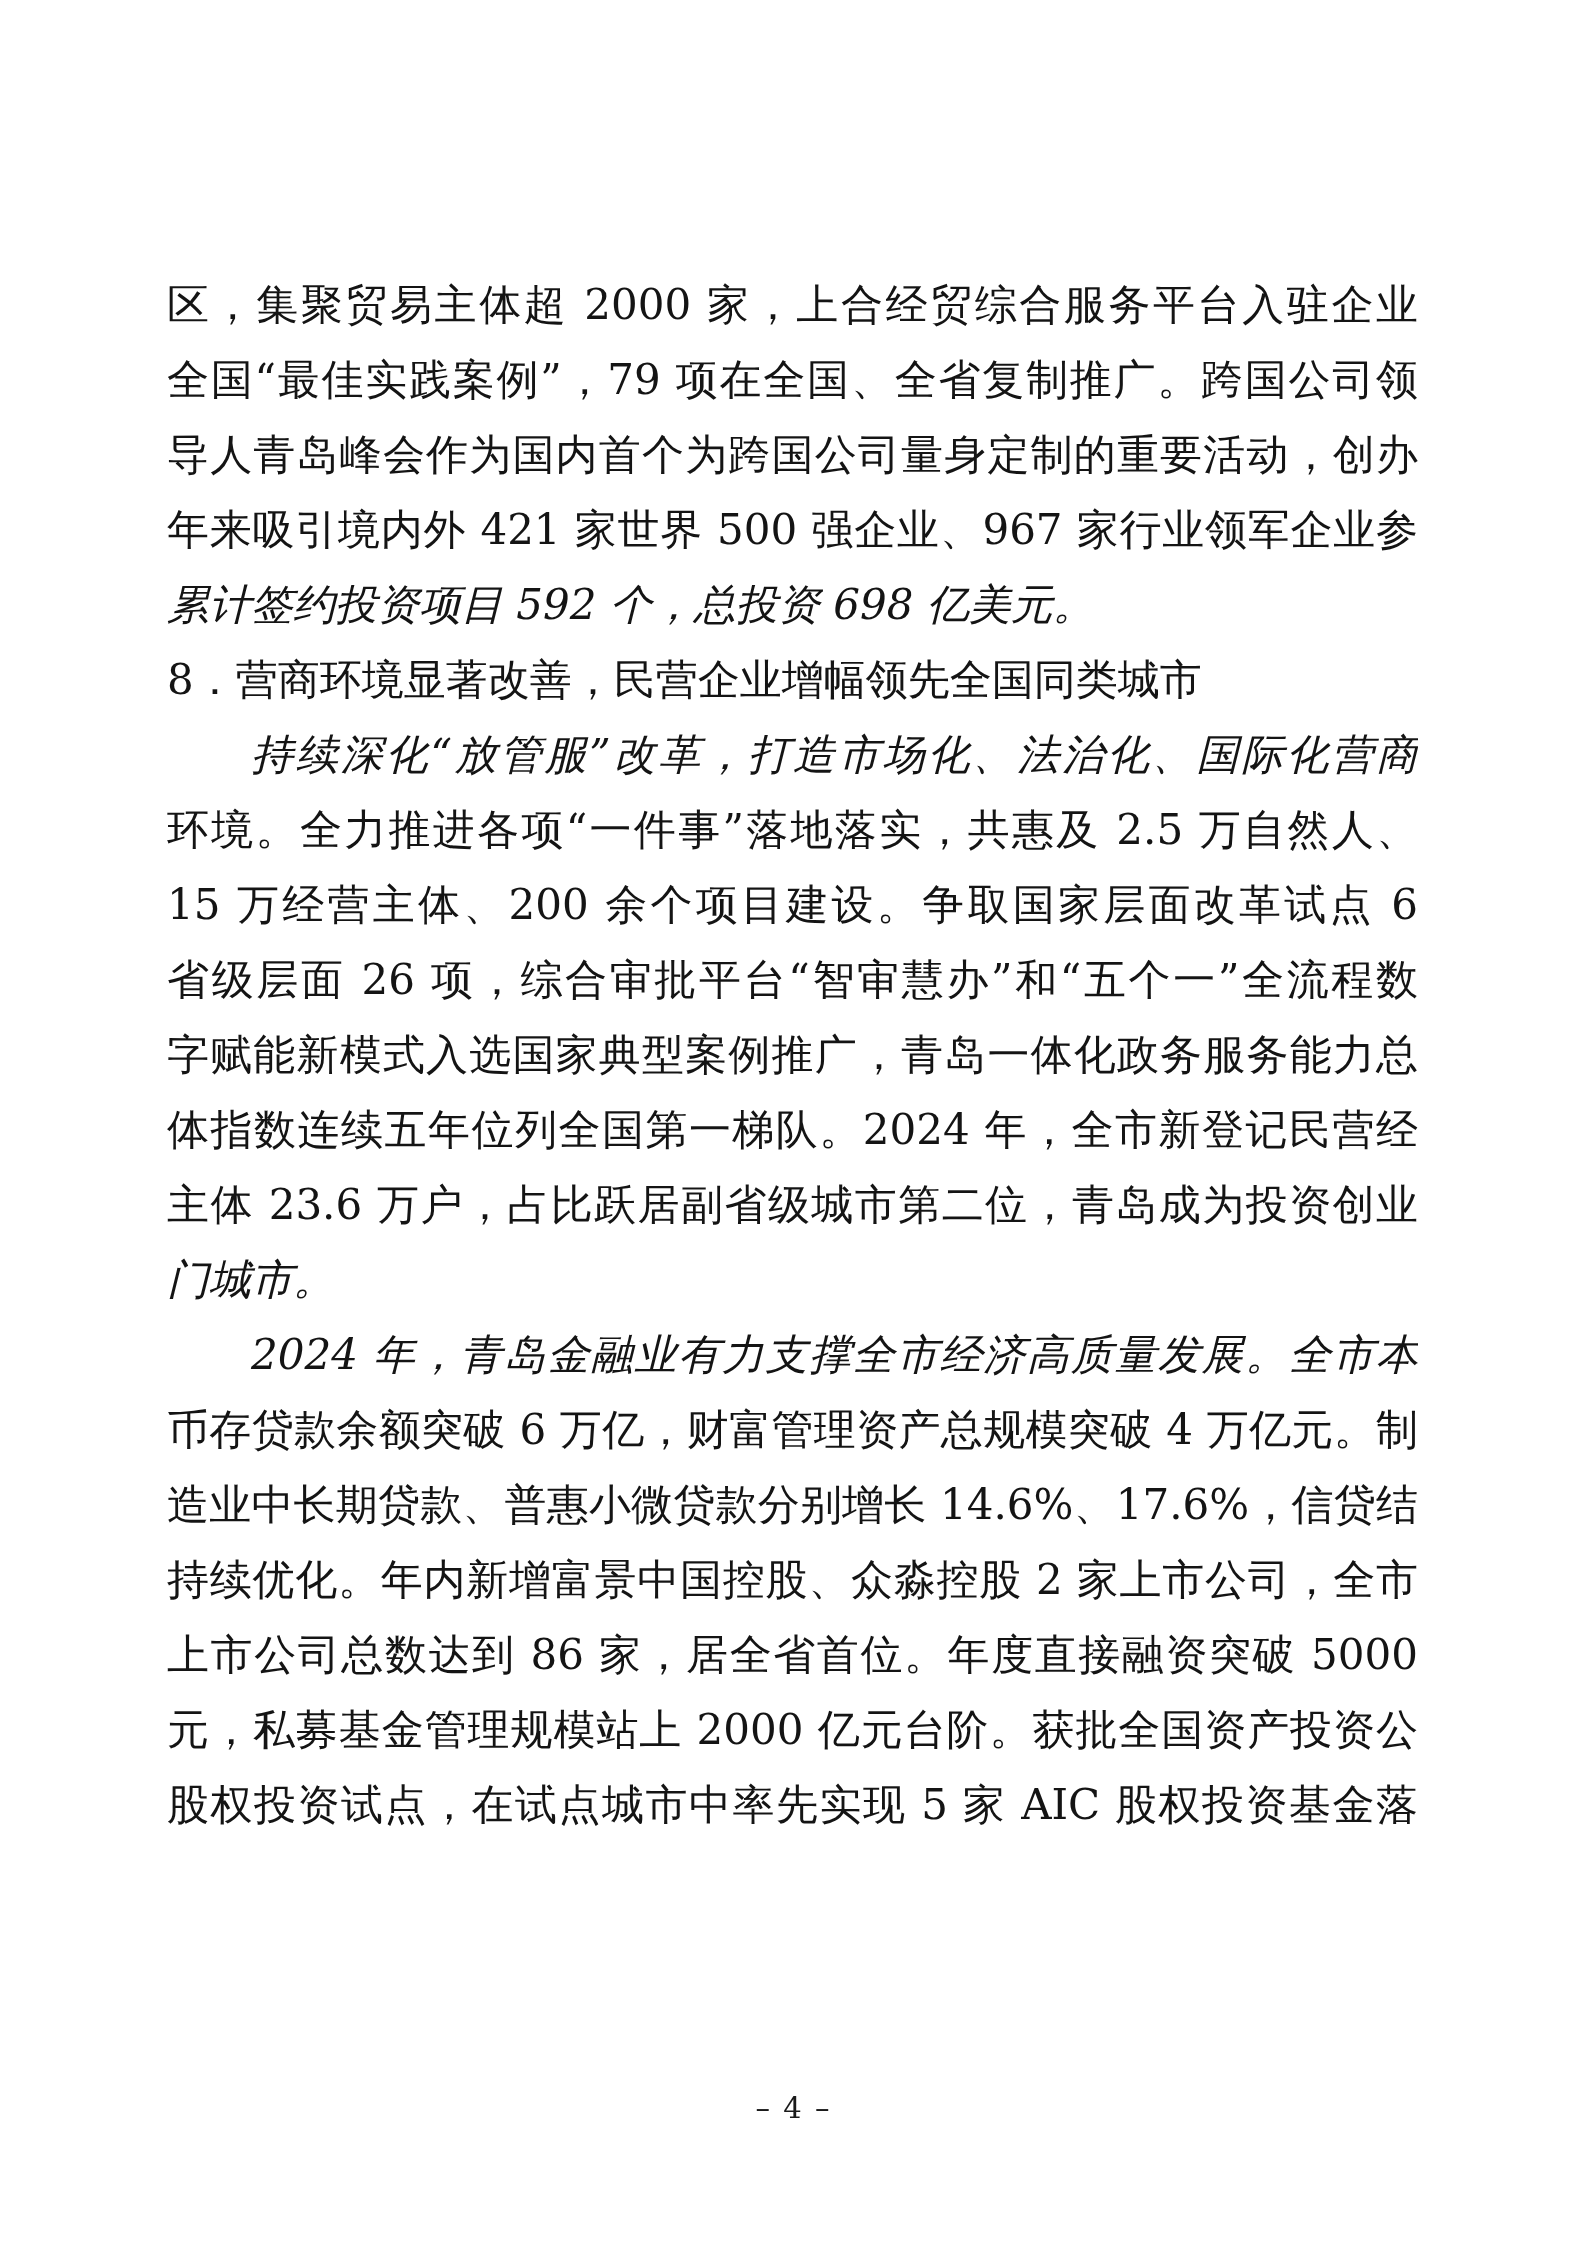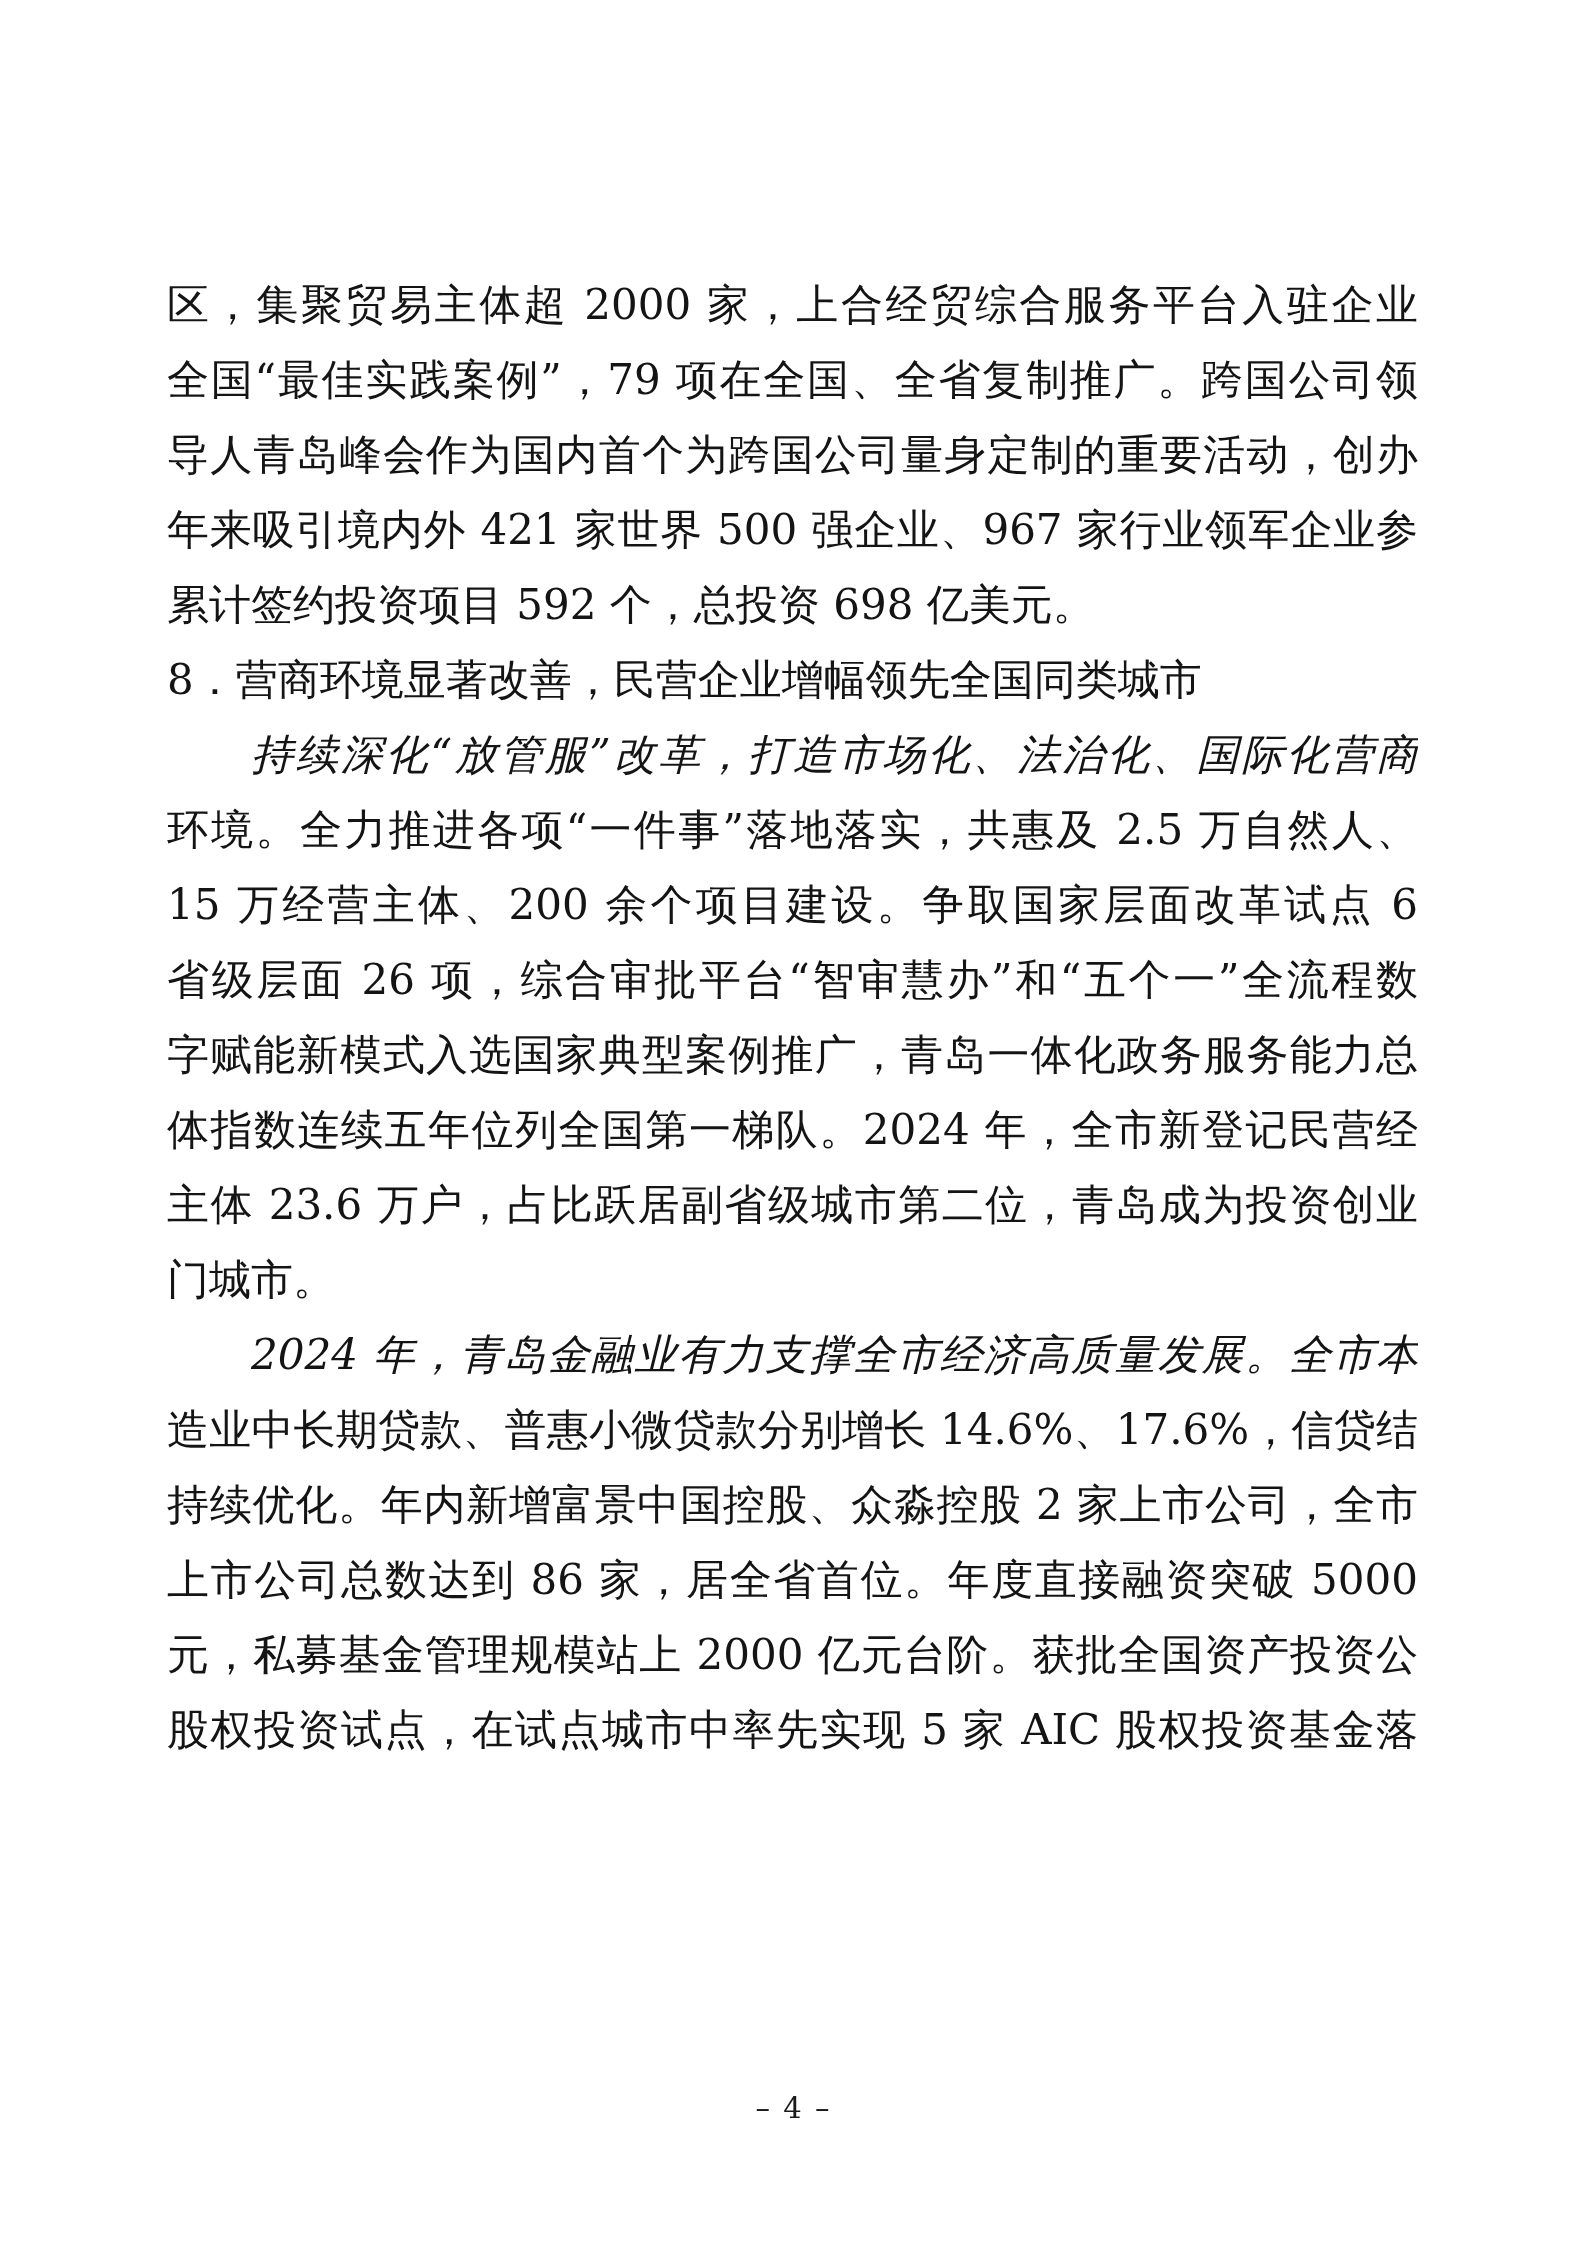--- a/index.html
+++ b/index.html
@@ -27,20 +27,21 @@
     line-height: 75px;
     font-size: 42px;
     white-space: normal;
     text-align: justify;
     text-align-last: justify;
     overflow: hidden;
   }
   .line.end {
     text-align: center;
     text-align-last: left;
+    font-style: italic;
   }
   .line.heading {
     text-align: center;
     text-align-last: left;
     font-weight: 500;
   }
   .line.indent {
     padding-left: 84px;
     font-style: italic;
   }
@@ -70,20 +71,21 @@
     <div class="line heading">8．营商环境显著改善，民营企业增幅领先全国同类城市</div>
     <div class="line indent">持续深化“放管服”改革，打造市场化、法治化、国际化营商</div>
     <div class="line">环境。全力推进各项“一件事”落地落实，共惠及 2.5 万自然人、</div>
     <div class="line">15 万经营主体、200 余个项目建设。争取国家层面改革试点 6 项、</div>
     <div class="line">省级层面 26 项，综合审批平台“智审慧办”和“五个一”全流程数</div>
     <div class="line">字赋能新模式入选国家典型案例推广，青岛一体化政务服务能力总</div>
     <div class="line">体指数连续五年位列全国第一梯队。2024 年，全市新登记民营经营</div>
     <div class="line">主体 23.6 万户，占比跃居副省级城市第二位，青岛成为投资创业热</div>
     <div class="line end">门城市。</div>
     <div class="line indent">2024 年，青岛金融业有力支撑全市经济高质量发展。全市本外</div>
+    <div class="line">币存贷款余额突破 6 万亿，财富管理资产总规模突破 4 万亿元。制</div>
     <div class="line">造业中长期贷款、普惠小微贷款分别增长 14.6%、17.6%，信贷结构</div>
     <div class="line">持续优化。年内新增富景中国控股、众淼控股 2 家上市公司，全市</div>
     <div class="line">上市公司总数达到 86 家，居全省首位。年度直接融资突破 5000 亿</div>
     <div class="line">元，私募基金管理规模站上 2000 亿元台阶。获批全国资产投资公司</div>
     <div class="line">股权投资试点，在试点城市中率先实现 5 家 AIC 股权投资基金落地</div>
   </div>
   <div class="page-number">– 4 –</div>
 </div>
 
 </body></html>

